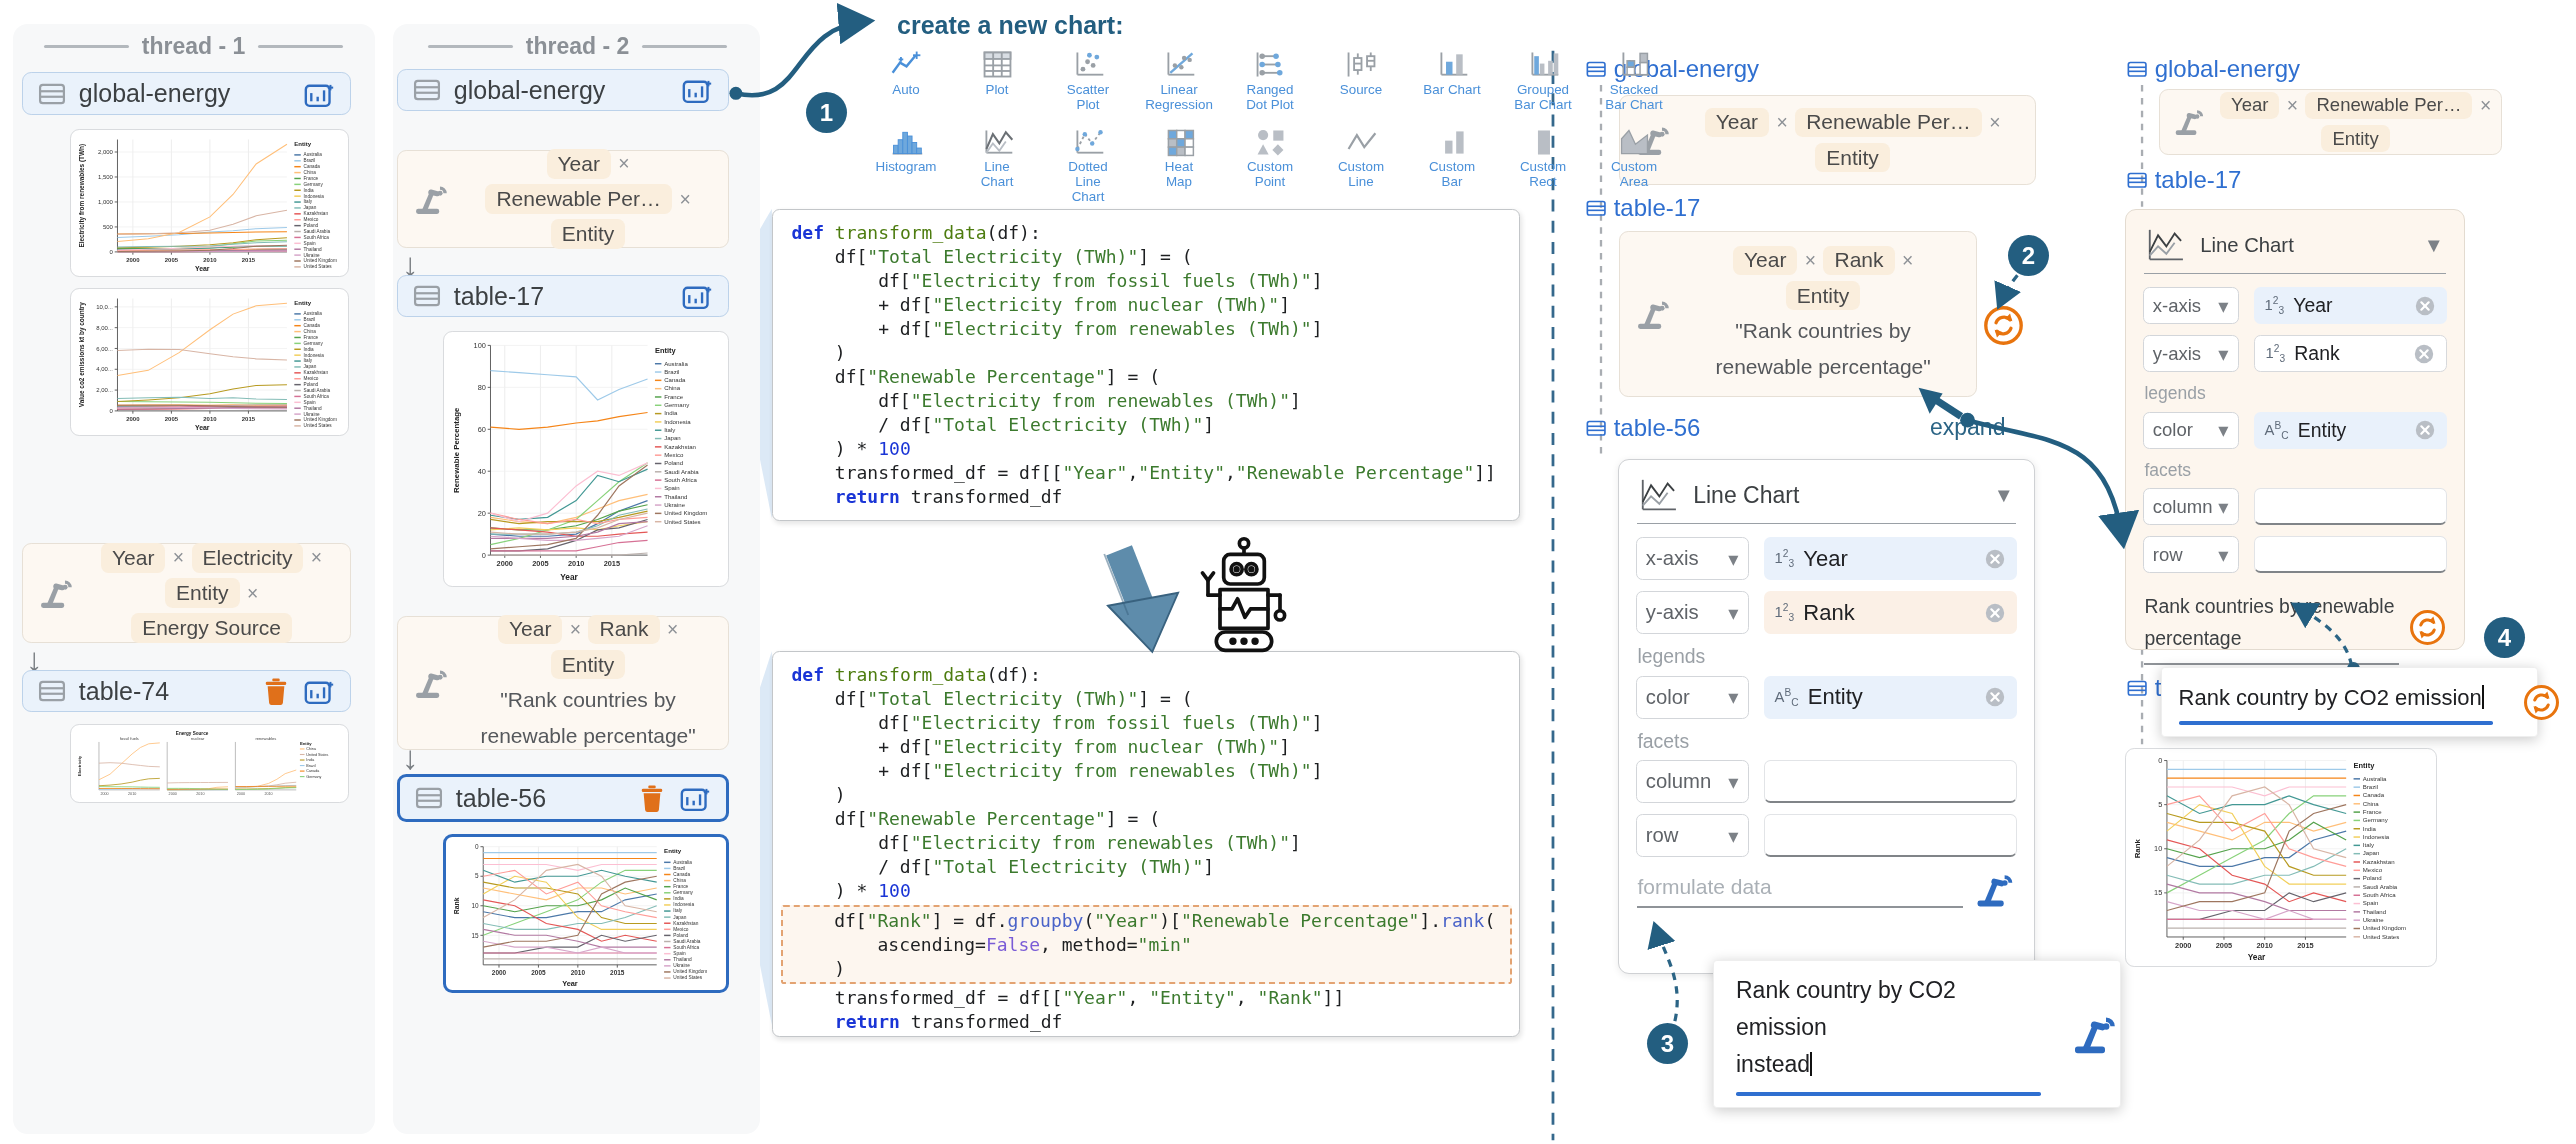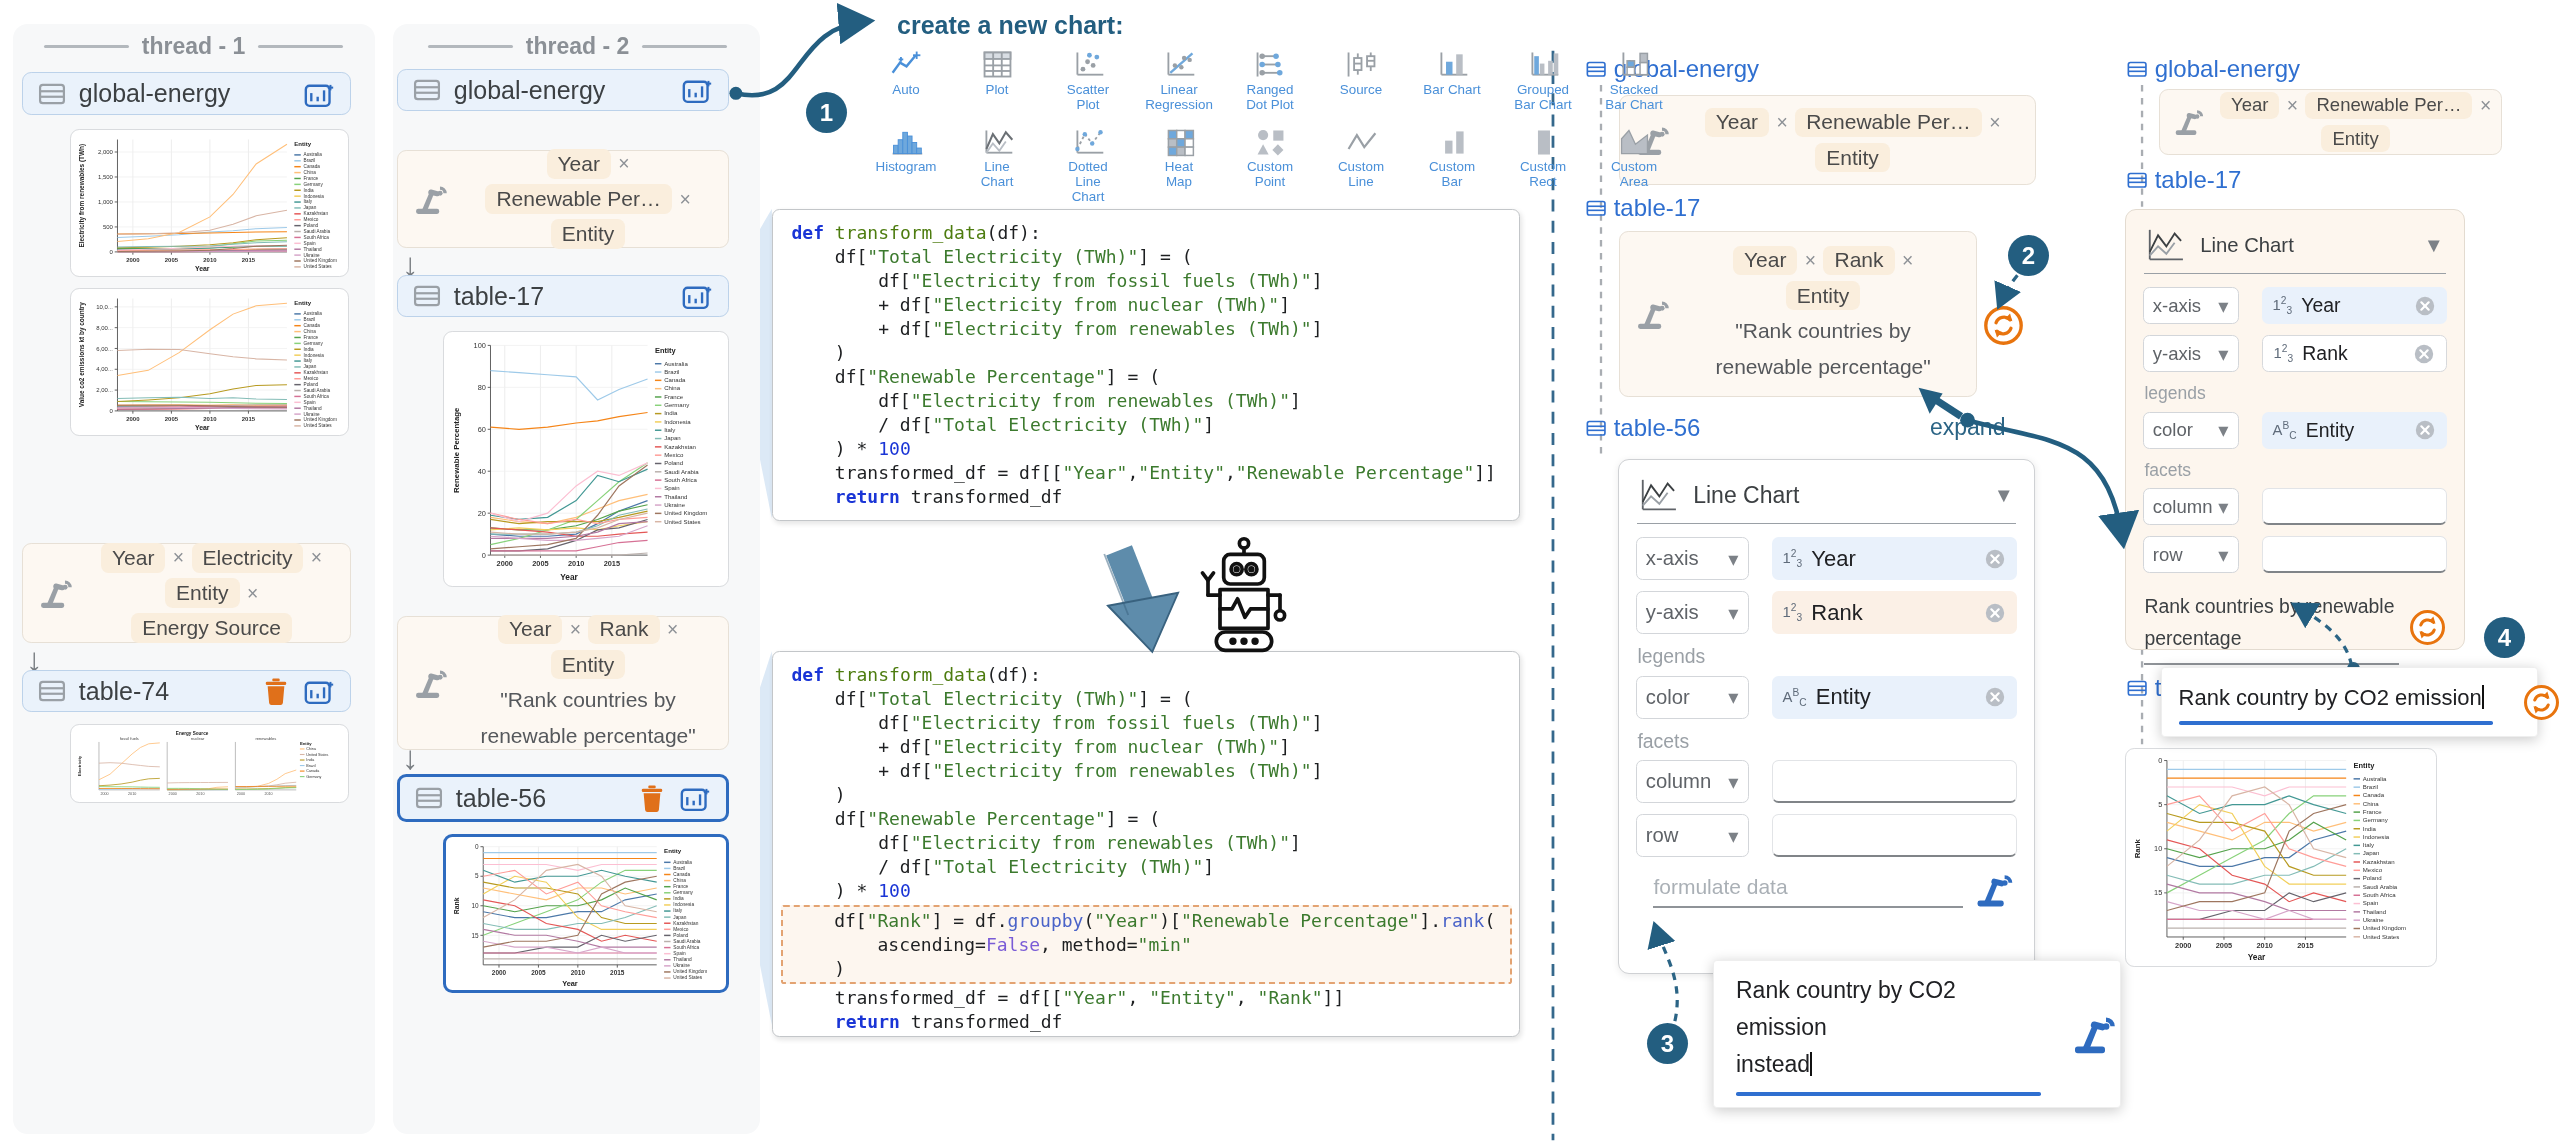--- a/index.html
+++ b/index.html
@@ -56,34 +56,34 @@
   .codebox .b{color:#7a5cd6;}
   .hlgroup{border:2.8px dashed #e3a372;background:#fdf6ef;border-radius:2.8px;margin:1.8px -11px;padding:1.8px 8.3px;}
   
   .editor{border-radius:11px;box-sizing:border-box;padding:11px 16.6px;}
   .editor.white{background:#fff;border:1.8px solid #cfd1d4;box-shadow:0.9px 1.8px 7.4px rgba(0,0,0,.08);}
   .editor.cream{background:#fdf6ee;border:1.8px solid #e3dbd0;}
   .ed-head{display:flex;align-items:center;gap:14.8px;padding:7.4px 3.7px 9.2px 1.8px;}
   .ed-title{font-size:23px;color:#3c4043;flex:1;}
   .ed-caret{color:#7c8187;font-size:20.3px;}
   .ed-div{height:1.8px;background:#9aa0a6;margin:0 1.8px 13px 1.8px;}
-  .ed-row{display:flex;gap:23px;margin-bottom:11px;align-items:stretch;}
+  .ed-row{display:flex;gap:15px;margin-bottom:11px;align-items:stretch;}
   .ed-sel{border:1.8px solid #d3d6da;border-radius:6.5px;background:#fff;color:#5f6368;display:flex;
           align-items:center;justify-content:space-between;padding:0 9.2px;box-sizing:border-box;}
   .ed-field{border-radius:6.5px;display:flex;align-items:center;gap:9.2px;padding:0 11px;flex:1;
             box-sizing:border-box;font-size:22px;color:#202124;}
   .ed-field.blue{background:#e9f1fb;}
   .ed-field.peach{background:#fbf0e6;}
   .ed-field.plain{background:#fff;border:1.8px solid #d7d9dc;}
   .ed-field.empty{background:#fff;border:1.8px solid #e2e4e7;border-bottom:2.8px solid #808488;}
   .ed-seclabel{color:#9aa0a6;font-size:19.4px;margin:1.8px 1.8px 7.4px 1.8px;}
   .fld-ico{color:#5f6b7a;font-size:14.8px;line-height:13px;white-space:nowrap;}
   .fld-ico sup,.fld-ico sub{font-size:10.2px;}
   .fld-x{margin-left:auto;}
-  .formulate{display:flex;align-items:flex-end;gap:11px;margin-top:14.8px;padding:0 1.8px;margin-left:16px;}
+  .formulate{display:flex;align-items:flex-end;gap:11px;margin-top:14.8px;padding:0 1.8px;}
   .formulate .ph{flex:1;}
   .formulate .phtext{color:#aab0b6;font-size:21px;padding-bottom:7.4px;}
   .formulate .underline{height:1.8px;background:#8f9398;}
   .prompt-pop{background:#fff;box-shadow:0 2.8px 13px rgba(0,0,0,.20);border:0.9px solid #eee;
               border-radius:3.7px;display:flex;align-items:center;gap:30px;box-sizing:border-box;}
   .prompt-text{font-size:23px;color:#202124;line-height:37px;}
   .cursorbar{display:inline-block;width:1.8px;height:24px;background:#111;vertical-align:-3.7px;}
   .blue-underline{height:3.7px;background:#2f6fd0;border-radius:1.8px;}
   .expand-lbl{color:#2b6485;font-size:23px;}
   .right-prompt{font-size:19.4px;color:#3c4043;line-height:32px;}

